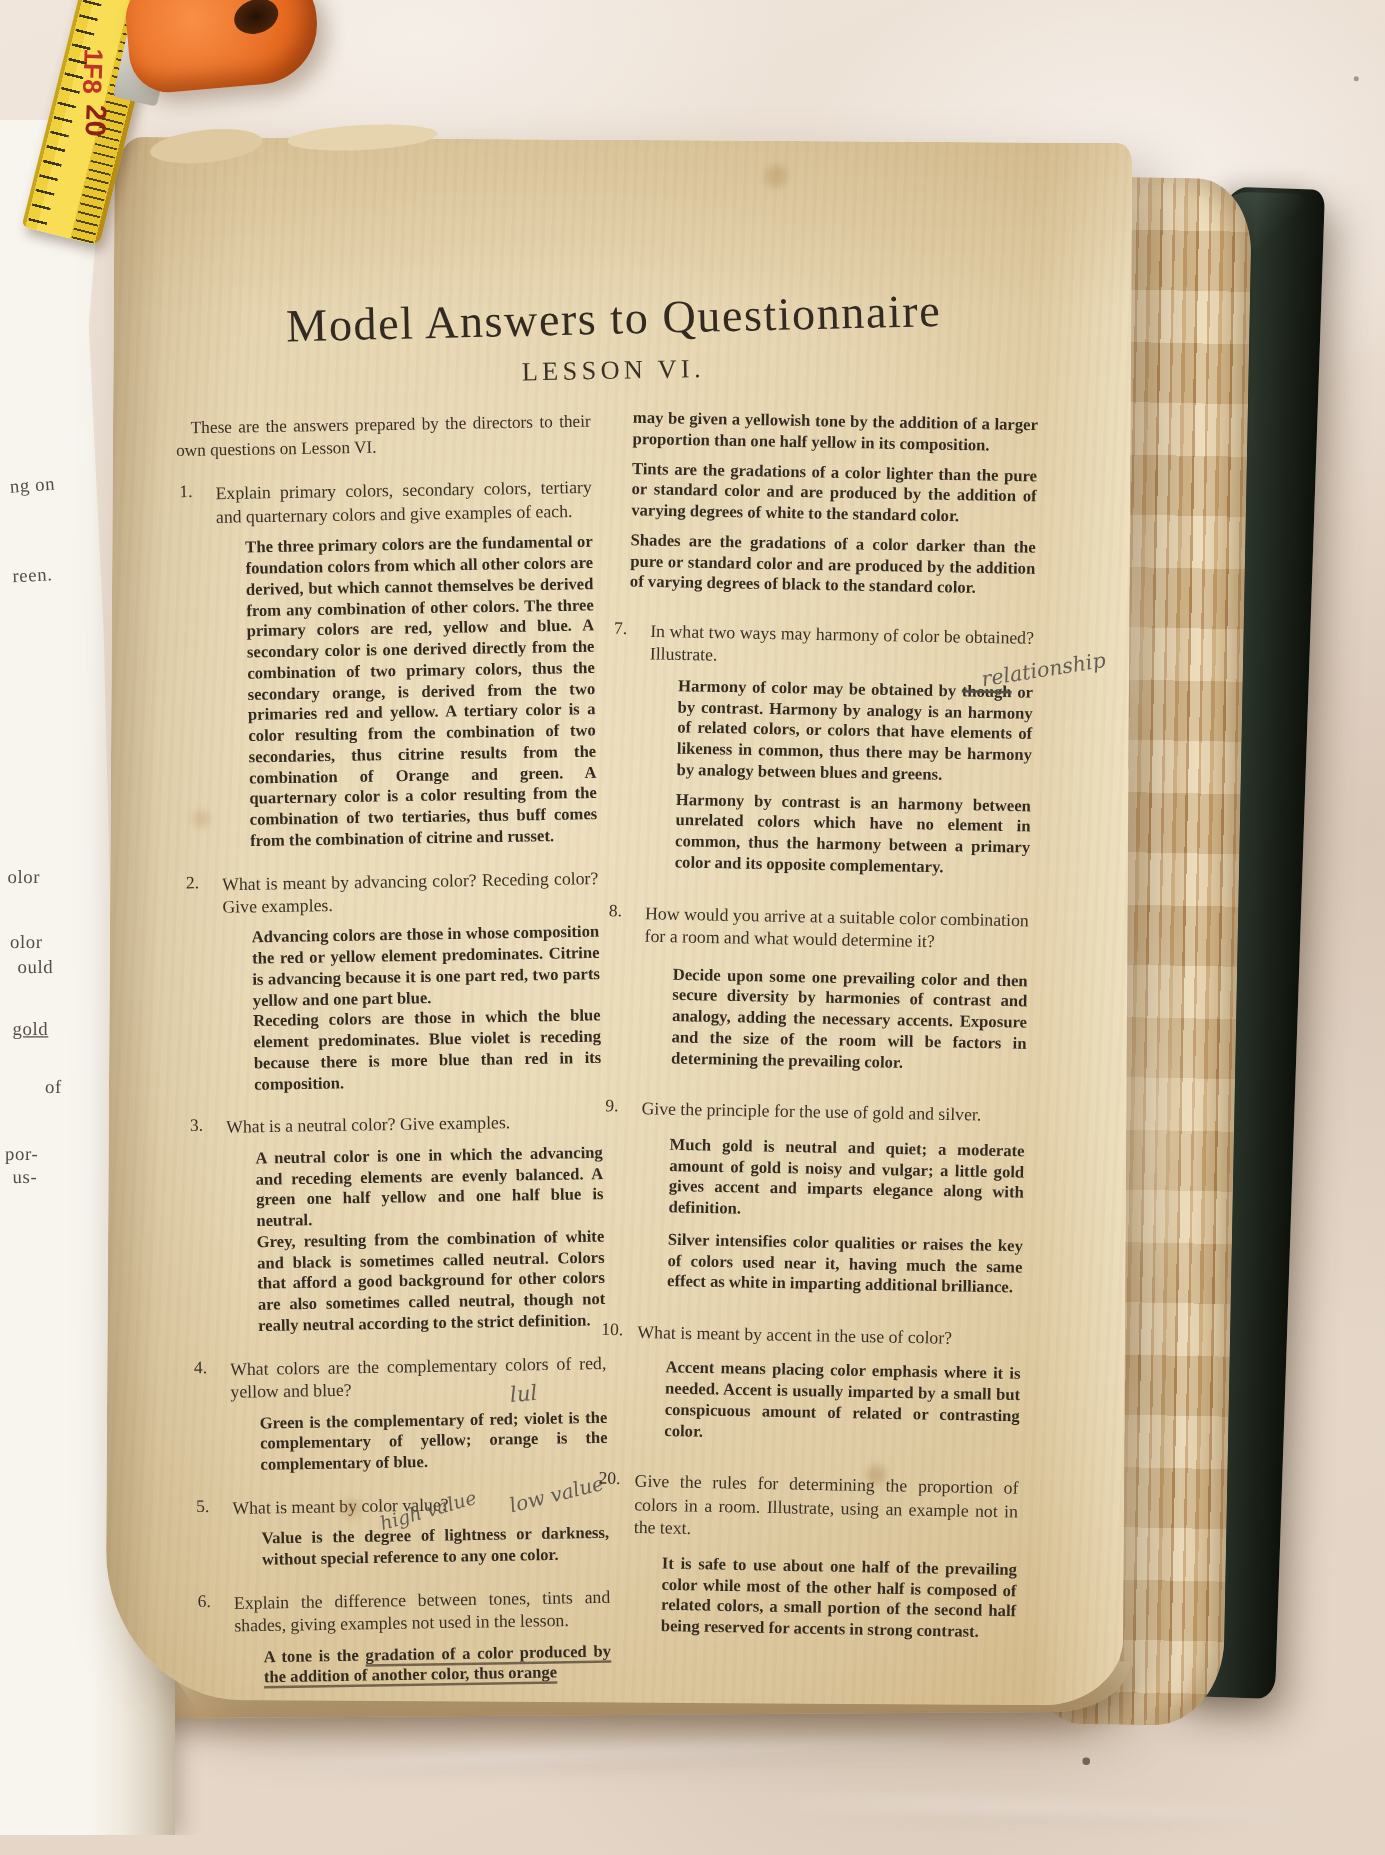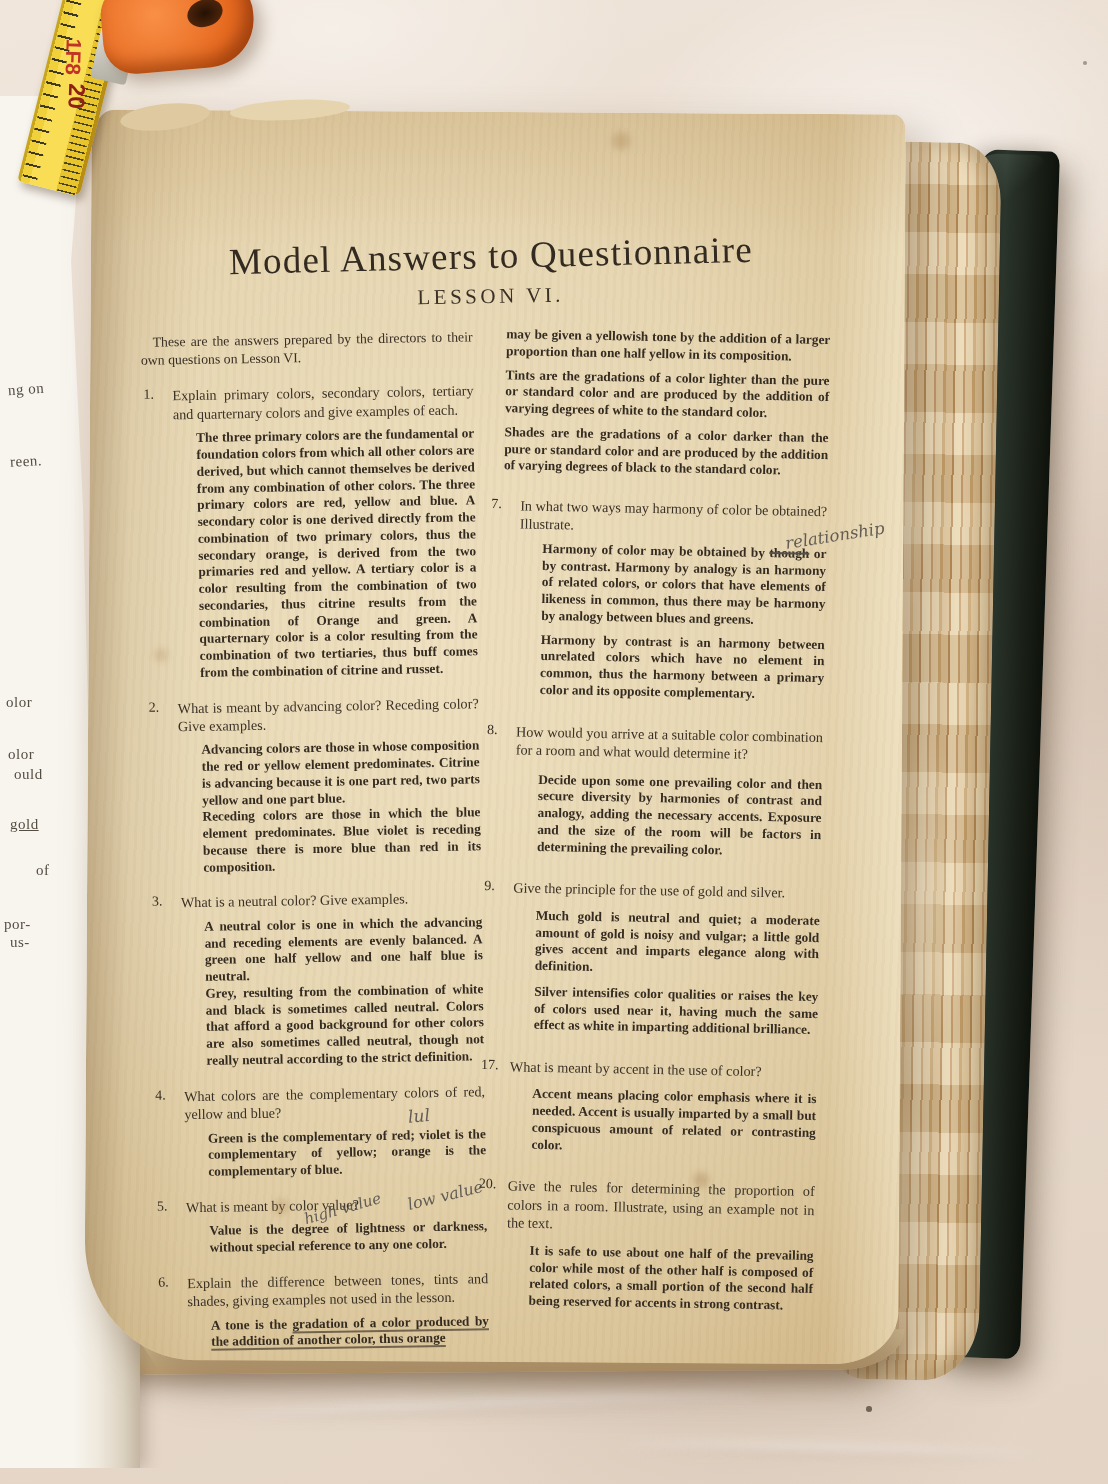--- a/index.html
+++ b/index.html
@@ -240,21 +240,21 @@
       <div class="qa" style="margin-top:24px;">
         <span class="qnum">9.</span>
         <div class="q">Give the principle for the use of gold and silver.</div>
         <div class="answers">
           <p class="ans" style="margin-top:10px;">Much gold is neutral and quiet; a moderate amount of gold is noisy and vulgar; a little gold gives accent and imparts elegance along with definition.</p>
           <p class="ans" style="margin-top:9px;">Silver intensifies color qualities or raises the key of colors used near it, having much the same effect as white in imparting additional brilliance.</p>
         </div>
       </div>
 
       <div class="qa" style="margin-top:24px;">
-        <span class="qnum">17.</span>
+        <span class="qnum">10.</span>
         <span class="hw hw-gutter">lul</span>
         <div class="q">What is meant by accent in the use of color?</div>
         <div class="answers">
           <p class="ans" style="margin-top:10px;">Accent means placing color emphasis where it is needed.  Accent is usually imparted by a small but conspicuous amount of related or contrasting color.</p>
         </div>
       </div>
 
       <div class="qa" style="margin-top:24px;">
         <span class="qnum">20.</span>
         <div class="q">Give the rules for determining the proportion of colors in a room.  Illustrate, using an example not in the text.</div>

